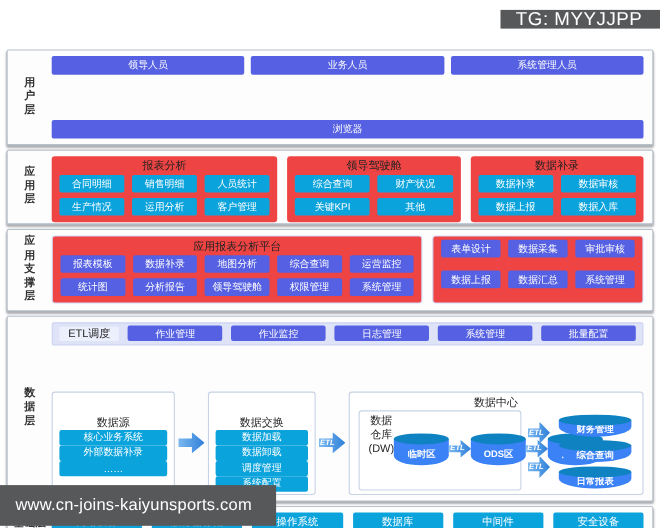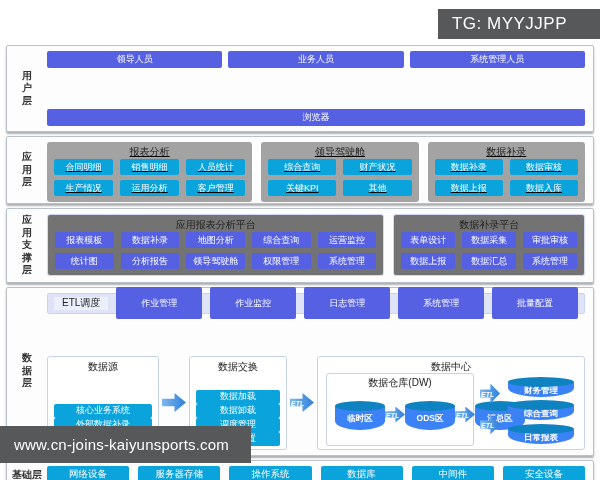--- a/index.html
+++ b/index.html
@@ -4,26 +4,26 @@
 <style>
   html,body{margin:0;padding:0;}
   body{
     width:600px;height:480px;position:relative;overflow:hidden;
     background:#ffffff;
     font-family:"Liberation Sans","DejaVu Sans",sans-serif;
     -webkit-font-smoothing:antialiased;
   }
   
   .tg-badge{
-    position:absolute;top:9px;right:0;height:30px;
+    position:absolute;top:9px;right:0;height:17px;
     background:#57585a;color:#fff;font-size:17px;
-    display:flex;align-items:center;padding:0 33px 0 14px;letter-spacing:.5px;
+    display:flex;align-items:center;padding:0 16px 0 14px;letter-spacing:.5px;
   }
   .url-badge{
-    position:absolute;left:0;top:426px;height:37px;
+    position:absolute;left:0;top:441px;height:37px;
     background:#57585a;color:#fff;font-size:15px;
     display:flex;align-items:center;padding:0 22px 0 14px;letter-spacing:.2px;
   }
   
   .frame{position:absolute;left:6px;right:6px;top:45px;display:flex;flex-direction:column;gap:4px;}
   .band{
     background:#fdfdfe;border:1px solid #b9c1cb;border-radius:2px;
     box-shadow:0 2px 2px rgba(70,75,85,.45);
     display:flex;align-items:stretch;padding:5px 8px 5px 0;
   }
@@ -39,42 +39,42 @@
   .cyan{background:#0ba3dc;}
   
   .roles-row{display:flex;gap:6px;}
   .roles-row .box{flex:1;height:17px;}
   .browser-box{height:17px;margin-top:5px;}
   
   .portal-box{height:20px;font-size:10px;background:#09a6e0;}
   
   .group-row{display:flex;gap:9px;flex:1;}
   .group{border-radius:3px;padding:3px 7px 6px;display:flex;flex-direction:column;min-width:0;}
-  .group.blue{background:#a3a3a3;text-decoration:underline;}
-  .group.lav{background:#737373;border:1px solid #d4d9f3;}
+  .group.blue{background:#ef4444;}
+  .group.lav{background:#ef4444;border:1px solid #d4d9f3;}
   .group-title{text-align:center;font-size:10px;color:#222;height:14px;line-height:14px;}
   .group-grid{display:grid;gap:5px 7px;flex:1;}
   .cols2{grid-template-columns:repeat(2,1fr);}
   .cols3{grid-template-columns:repeat(3,1fr);}
   .cols5{grid-template-columns:repeat(5,1fr);}
   .group-grid .box{height:16px;}
   .app-band .band-content{height:56px;}
   .sup-band .band-content{height:58px;}
   .flex40{flex:40 1 0;}
   .flex30{flex:30 1 0;}
   .flex64{flex:64 1 0;}
   .flex35{flex:35 1 0;}
   
   .etl-row{display:flex;align-items:center;background:#dfe3f8;border:1px solid #ccd3f0;
     border-radius:2px;padding:3px 6px;gap:8px;height:21px;box-sizing:border-box;}
   .etl-row-label{font-size:10px;color:#222;background:#eceffc;align-self:stretch;
     display:flex;align-items:center;padding:0 8px;white-space:nowrap;}
-  .etl-row .box{flex:1;height:32px;align-self:center;}
+  .etl-row .box{flex:1;height:14px;align-self:center;}
   .data-flow{display:flex;align-items:stretch;gap:3px;margin-top:6px;height:94px;}
-  .panel{background:#fff;border:1px solid #c7d3e4;border-radius:3px;padding:3px 6px;
+  .panel{background:#fff;border:1px solid #c7d3e4;border-radius:3px;padding:21px 6px;
     display:flex;flex-direction:column;min-width:0;box-sizing:border-box;}
   .panel-title{text-align:center;font-size:10px;color:#222;height:13px;line-height:13px;flex:0 0 13px;}
   .src-panel{flex:0 0 112px;}
   .exc-panel{flex:0 0 98px;}
   .panel-stack{flex:1;display:flex;flex-direction:column;justify-content:flex-end;}
   .panel-stack .box{height:14px;}
   .ctr-panel{flex:1;padding:3px 8px;}
   .ctr-row{flex:1;display:flex;align-items:center;gap:4px;min-width:0;}
   
   .arrow{position:relative;flex:0 0 24px;width:24px;height:19px;align-self:center;
@@ -88,21 +88,21 @@
   .cyl .cyl-body{background:#3b82f6;border-radius:0 0 50% 50%/0 0 9px 9px;
     display:flex;align-items:center;justify-content:center;color:#fff;font-weight:bold;}
   .cyl::before{content:"";position:absolute;left:0;top:-5px;width:100%;height:10px;
     background:#0f83c2;border-radius:50%;}
   .zone-cyl{width:50px;}
   .zone-cyl .cyl-body{width:50px;height:24px;font-size:8.5px;padding-top:3px;box-sizing:border-box;}
   .out-cyl{width:66px;margin-top:5px;}
   .out-cyl .cyl-body{width:66px;height:15px;font-size:8.5px;padding-top:3px;box-sizing:border-box;}
   
   .dw-box{flex:1;border:1px solid #c7d3e4;border-radius:3px;padding:2px 8px 4px;
-    display:flex;flex-direction:column;align-self:stretch;min-width:0;}
+    display:flex;flex-direction:row;align-self:stretch;min-width:0;}
   .dw-title{text-align:center;font-size:10px;color:#222;height:13px;line-height:13px;}
   .dw-row{flex:1;display:flex;align-items:center;justify-content:space-between;}
   .out-arrows{flex:0 0 24px;display:flex;flex-direction:column;justify-content:space-evenly;align-self:stretch;}
   .out-cyls{flex:0 0 70px;display:flex;flex-direction:column;justify-content:space-between;
     align-items:center;align-self:stretch;padding:4px 0 2px;box-sizing:border-box;}
   
   .infra-row{display:flex;gap:9px;}
   .infra-row .box{flex:1;height:18px;font-size:9.5px;}
 </style>
 </head>
@@ -187,21 +187,20 @@
             <div class="box purple">运营监控</div>
             <div class="box purple">统计图</div>
             <div class="box purple">分析报告</div>
             <div class="box purple">领导驾驶舱</div>
             <div class="box purple">权限管理</div>
             <div class="box purple">系统管理</div>
           </div>
         </div>
 
         <div class="group lav flex35">
-          <div class="group-title">数据补录平台</div>
           <div class="group-grid cols3">
             <div class="box purple">表单设计</div>
             <div class="box purple">数据采集</div>
             <div class="box purple">审批审核</div>
             <div class="box purple">数据上报</div>
             <div class="box purple">数据汇总</div>
             <div class="box purple">系统管理</div>
           </div>
         </div>
 

